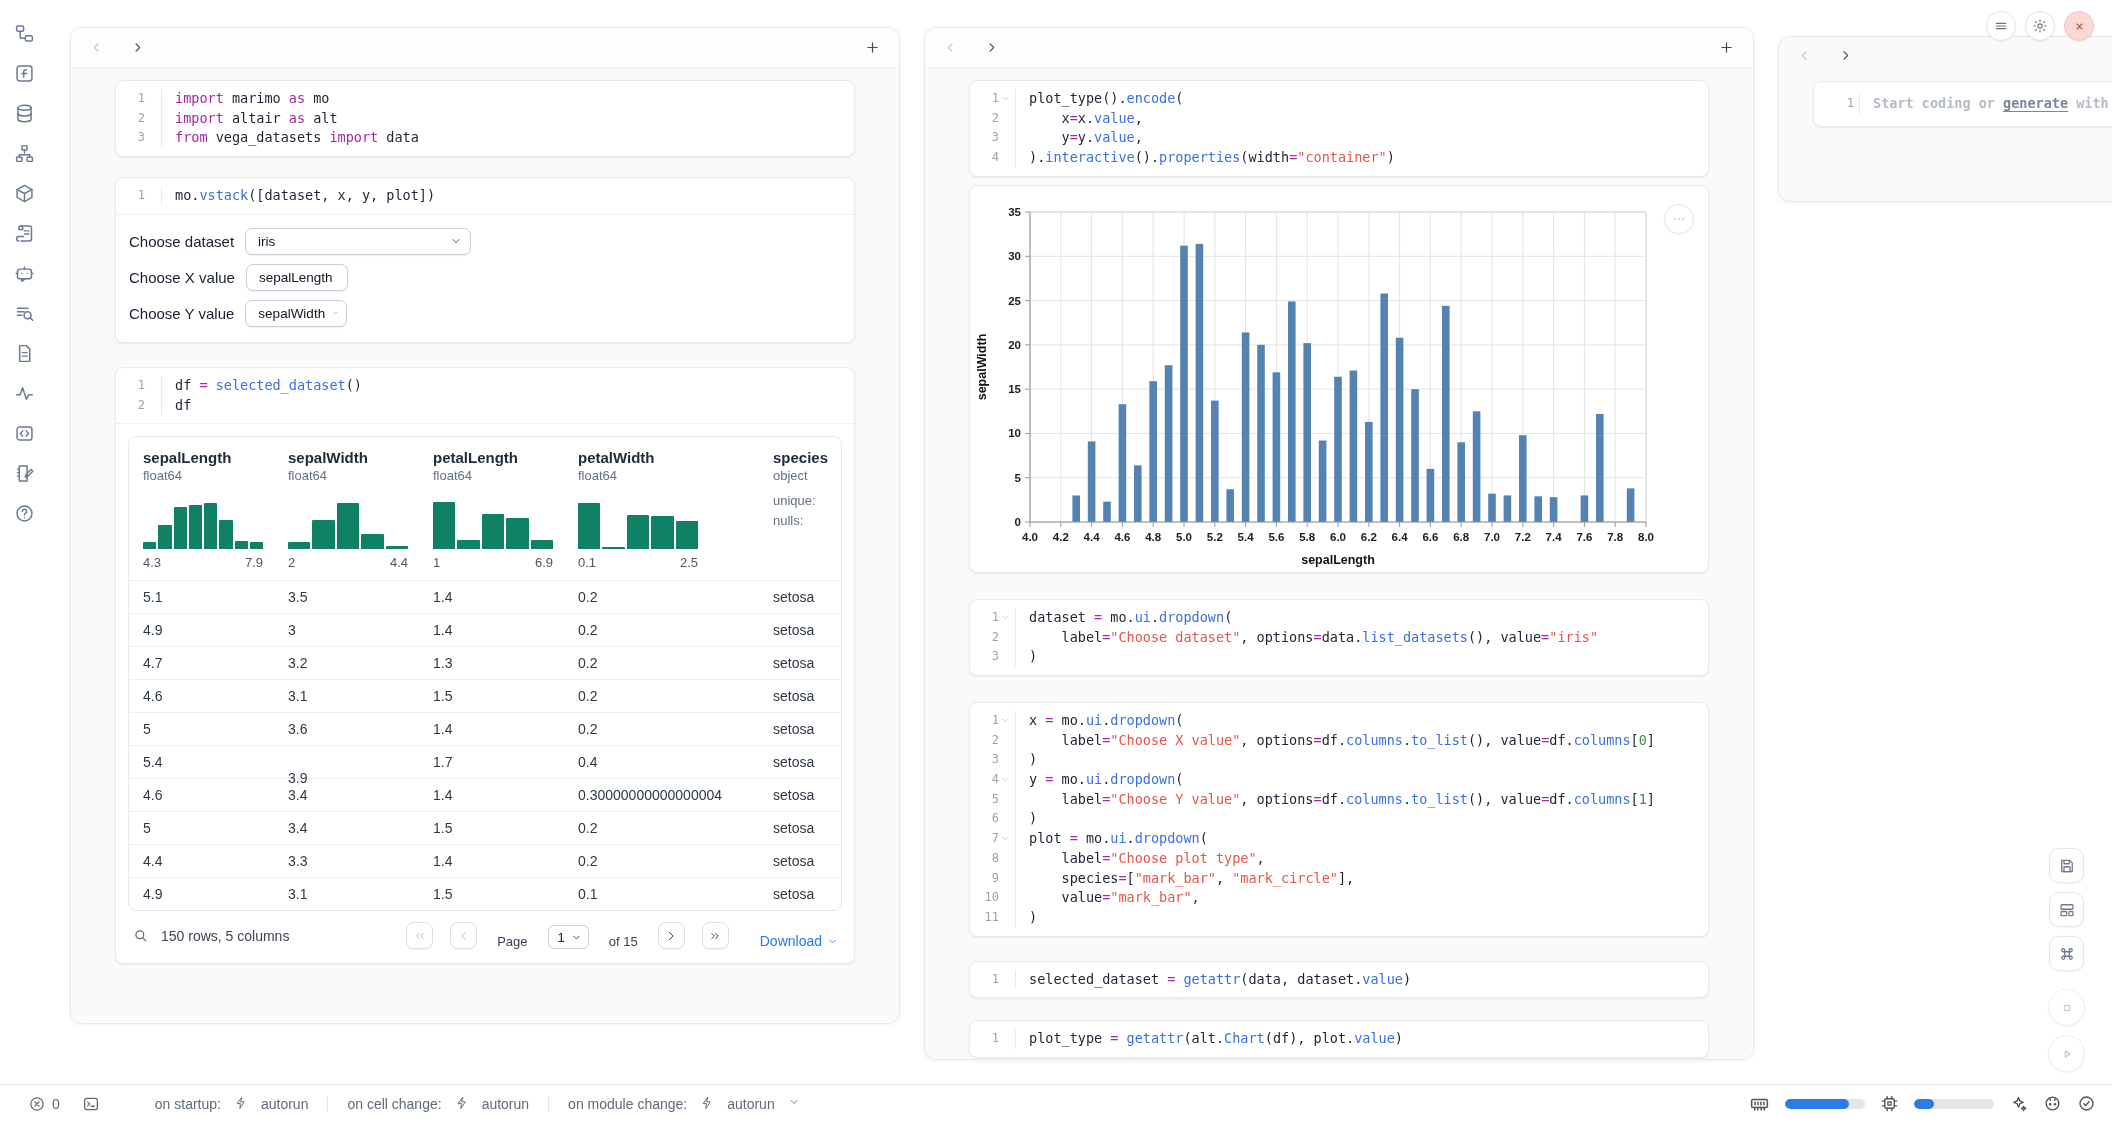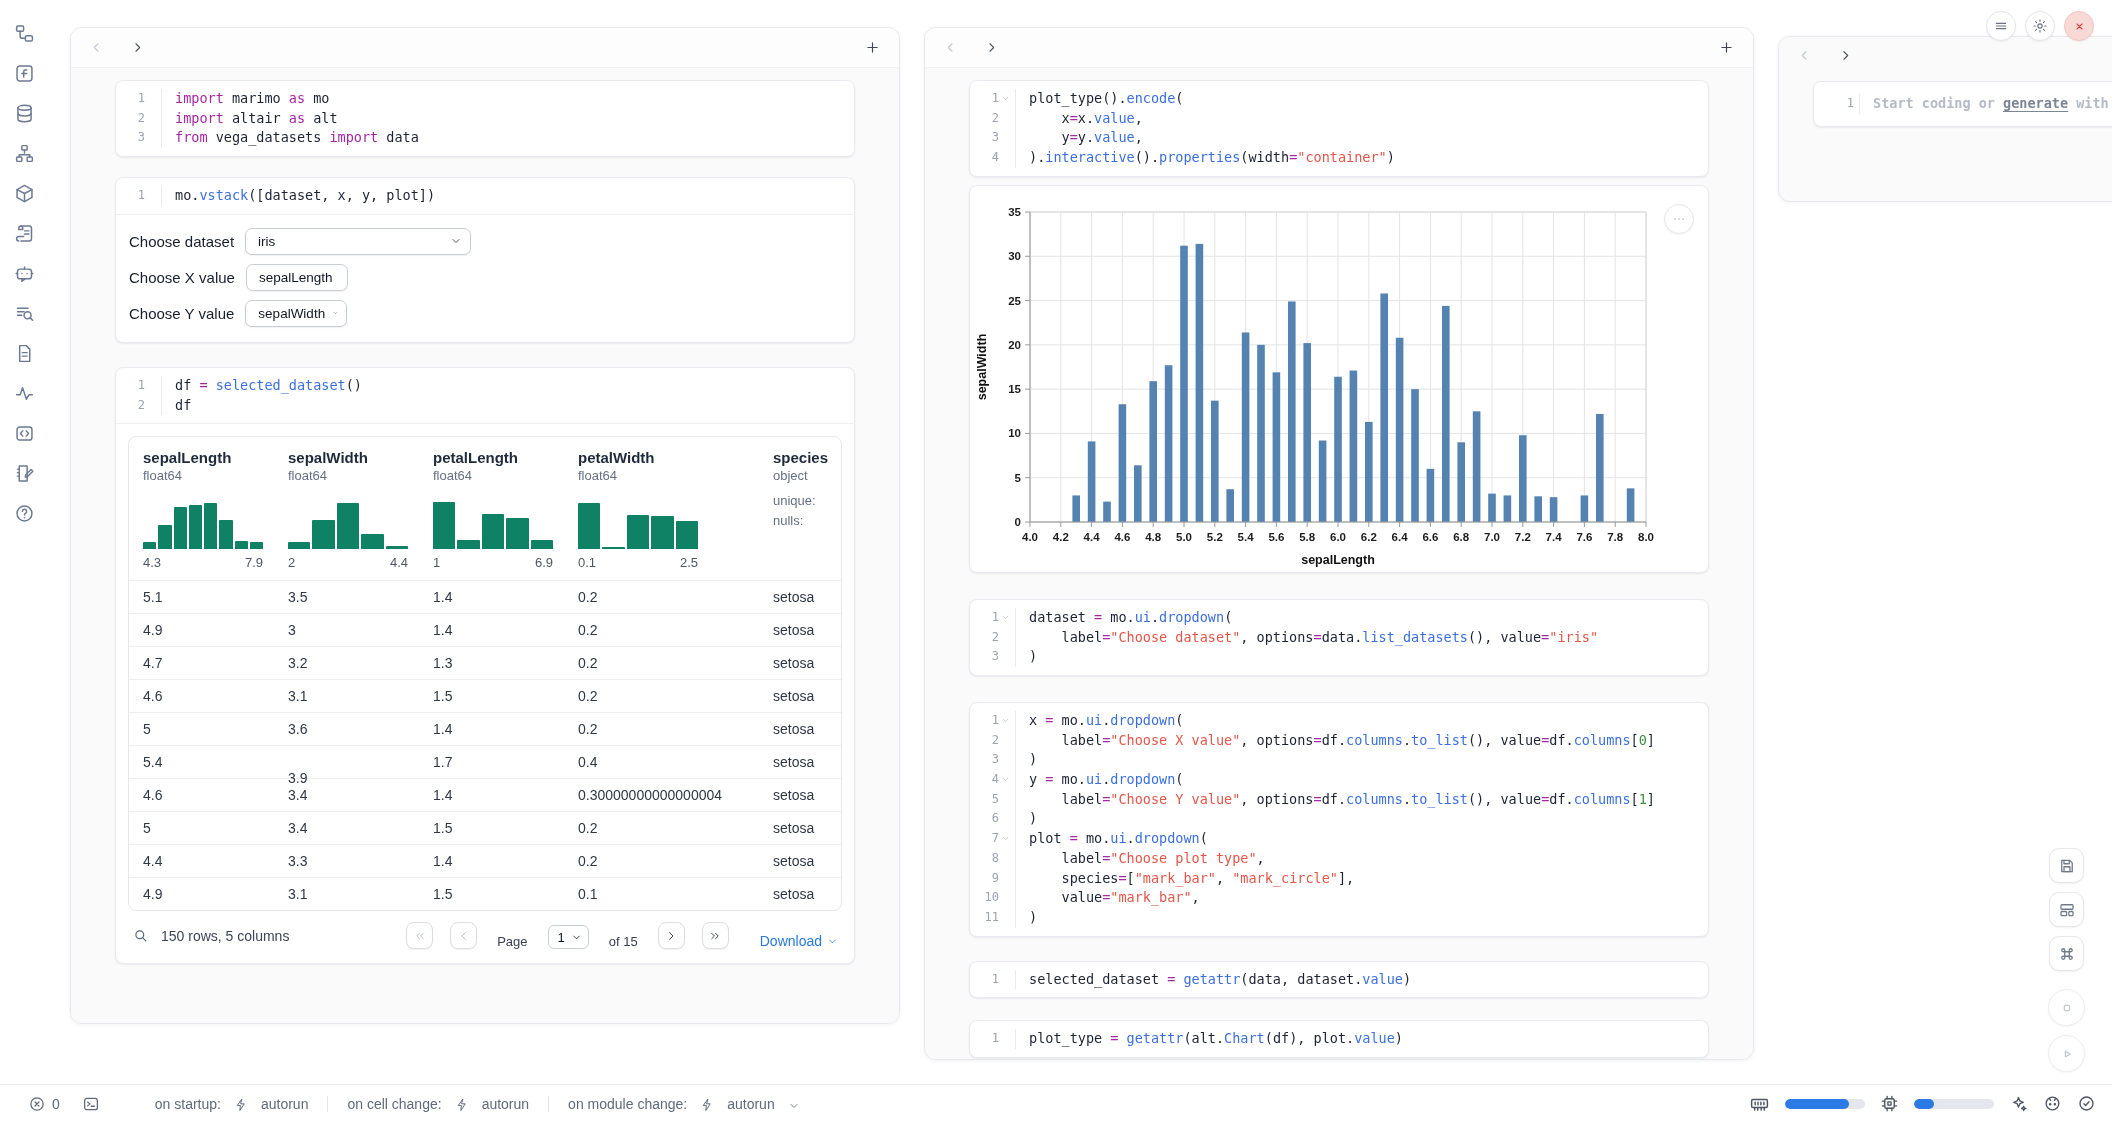--- a/index.html
+++ b/index.html
@@ -80,21 +80,21 @@
   
   .edge-col { position:absolute; left:2048px; top:848px; display:flex; flex-direction:column; align-items:center; }
   .sq-btn { width:35px; height:35px; border-radius:10px; background:#fff; border:1px solid #e5e7eb; box-shadow:0 1px 2px rgba(10,15,30,.06); display:flex; align-items:center; justify-content:center; color:#6f7988; cursor:pointer; margin-bottom:9px; }
   .rnd-btn { width:37px; height:37px; border-radius:50%; background:#fff; border:1px solid #edeef2; box-shadow:0 1px 2px rgba(10,15,30,.05); display:flex; align-items:center; justify-content:center; color:#c4c9d2; cursor:pointer; margin-top:9px; }
   
   #statusbar { position:absolute; left:0; right:0; bottom:0; height:38px; background:#fff; border-top:1px solid #e7e9ee; display:flex; align-items:center; justify-content:space-between; color:#5f6b7a; font-size:14px; }
   .sb-left { display:flex; align-items:center; padding-left:28px; }
   .sb-err { display:flex; align-items:center; gap:6px; cursor:pointer; }
   .sb-term { margin-left:22px; display:flex; cursor:pointer; }
   .sb-items { display:flex; align-items:center; margin-left:36px; }
-  .sb-item { display:flex; align-items:flex-end; gap:13px; padding:0 19px; cursor:pointer; }
+  .sb-item { display:flex; align-items:flex-start; gap:13px; padding:0 19px; cursor:pointer; }
   .sb-item + .sb-item { border-left:1px solid #e3e6ea; }
   .sb-right { display:flex; align-items:center; gap:15px; padding-right:16px; color:#4b5563; }
   .meter { width:80px; height:10px; border-radius:5px; background:#e4e6eb; overflow:hidden; }
   .meter div { height:100%; border-radius:5px; }
 </style>
 </head>
 <body>
 
 <nav id="iconbar">
     <button class="side-btn">

